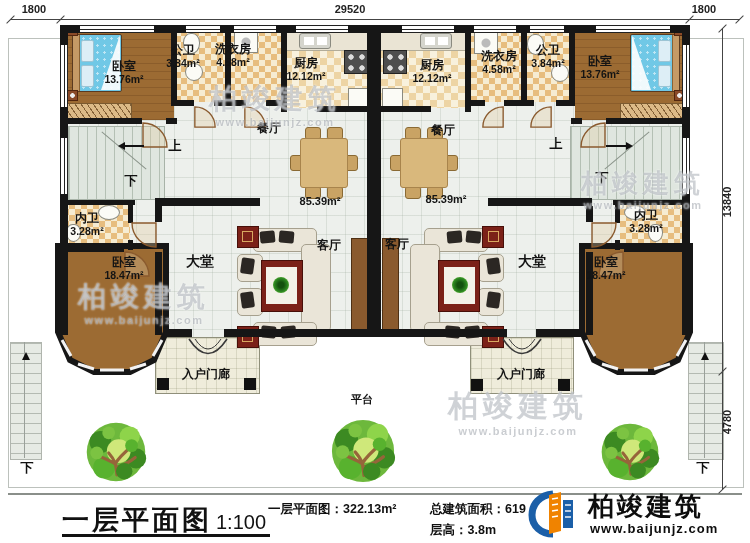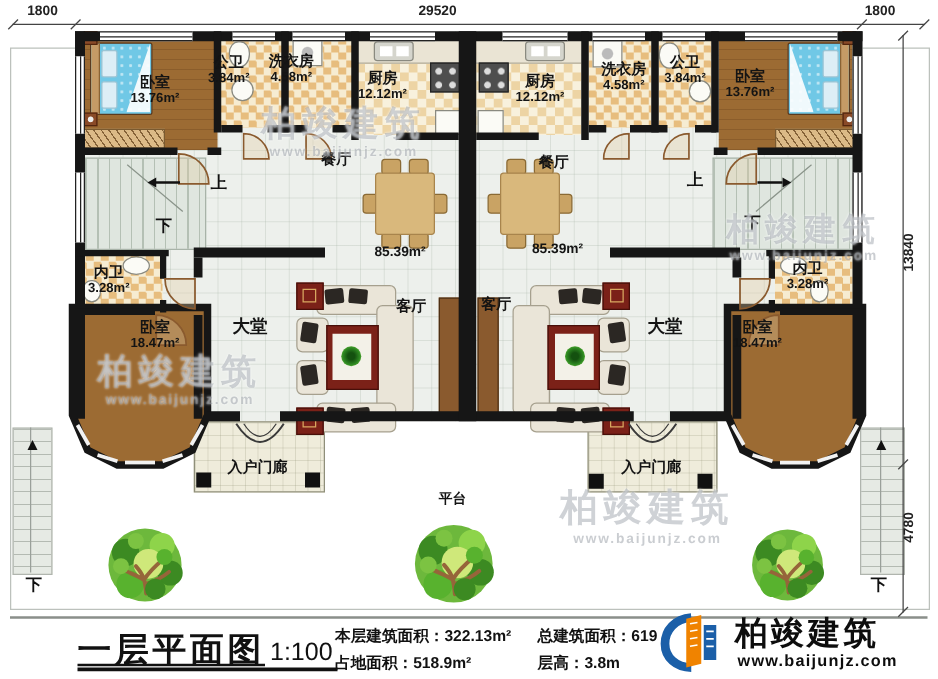--- a/index.html
+++ b/index.html
@@ -524,28 +524,25 @@
   </div>
   <div class="wm" style="left:30px;top:278px;width:228px;">
     <span class="wm-name" style="font-size:28px;">柏竣建筑</span>
     <span class="wm-site">www.baijunjz.com</span>
   </div>
   <div class="wm" style="left:398px;top:386px;width:240px;">
     <span class="wm-name" style="font-size:30px;">柏竣建筑</span>
     <span class="wm-site">www.baijunjz.com</span>
   </div>
 
-  <div class="tb-title" style="left:62px;top:502px;text-decoration:underline;"><span>一层平面图</span></div>
+  <div class="tb-title" style="left:62px;top:502px;"><span>一层平面图</span></div>
   <div class="tb-scale" style="left:216px;top:511px;"><span>1:100</span></div>
   <div class="tb-underline" style="left:62px;top:534px;width:208px;height:2.5px;"></div>
   <div class="stat" style="left:268px;top:501px;">
-    <span>本层建筑面积：</span><span>322.13m²</span>
-  </div>
-  <div class="stat" style="left:268px;top:522px;">
-    <span>占地面积：</span><span>518.9m²</span>
+    <span>一层平面图：</span><span>322.13m²</span>
   </div>
   <div class="stat" style="left:430px;top:501px;">
     <span>总建筑面积：</span><span>619</span>
   </div>
   <div class="stat" style="left:430px;top:522px;text-align:center;">
     <span>层高：</span><span>3.8m</span>
   </div>
 
   <svg class="abs" style="left:527px;top:489px;z-index:37;" width="54" height="50" viewBox="0 0 54 50">
     <path d="M26,5 C13,6 5,15 5,26 c0,11 9,19 21,19" fill="none" stroke="#1b5fa8" stroke-width="7"></path>

